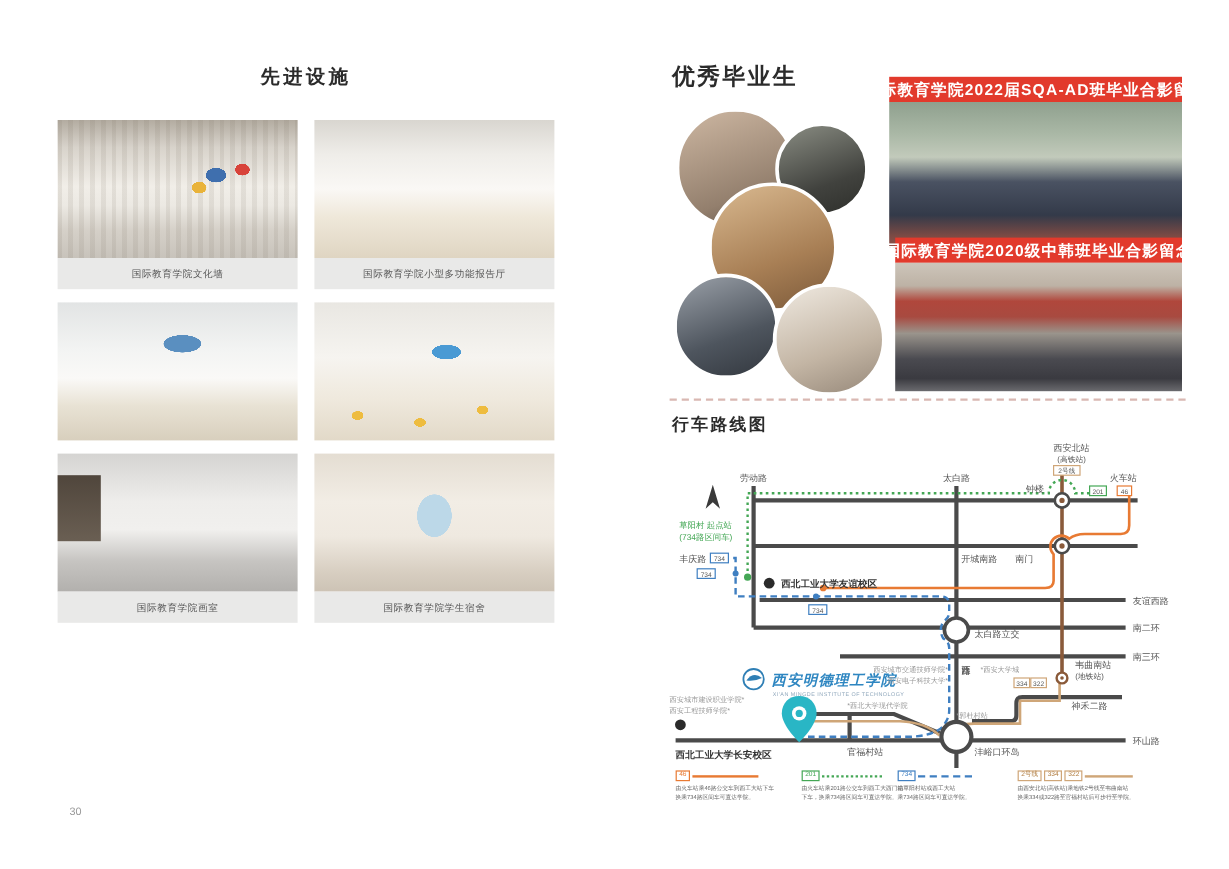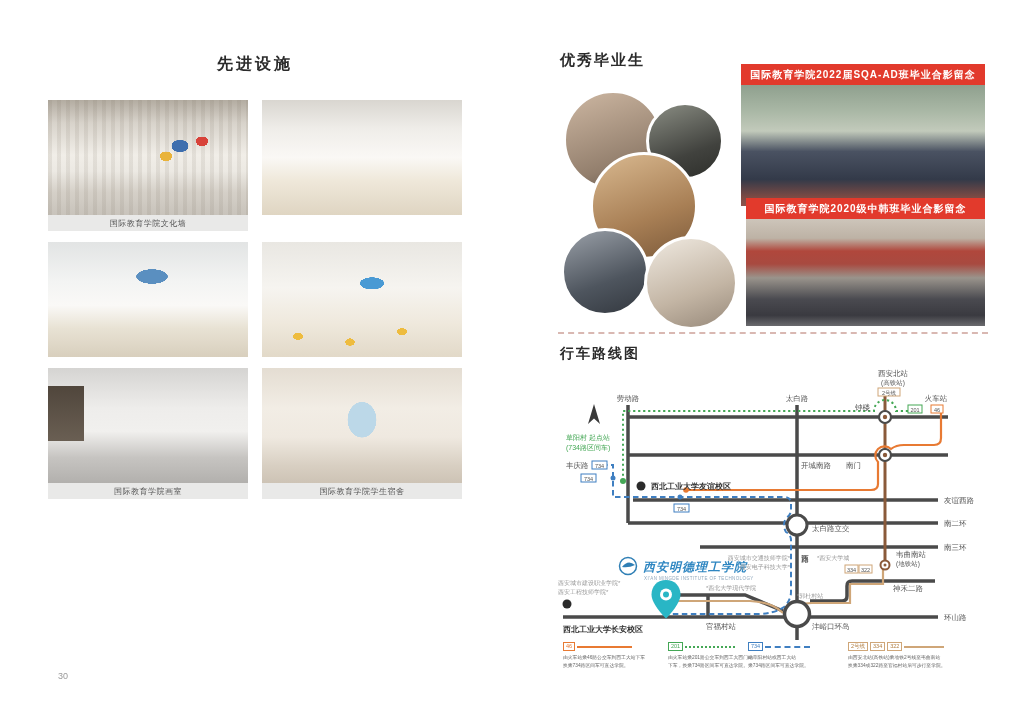--- a/index.html
+++ b/index.html
@@ -11,21 +11,21 @@
   }
   .abs{position:absolute;}
 
   
   .lp-title{position:absolute;left:48px;top:54px;width:414px;text-align:center;
     font-size:16px;font-weight:bold;letter-spacing:3px;color:#2b2b2b;}
   #facility-grid{position:absolute;left:48px;top:100px;display:grid;
     grid-template-columns:200px 200px;column-gap:14px;row-gap:11px;}
   .fac-cell{width:200px;}
   .ph{width:200px;height:115px;overflow:hidden;}
-  .fac-cap{height:16px;background:#e9e9e8;font-size:8px;color:#555;
+  .fac-cap{height:26px;background:#e9e9e8;font-size:8px;color:#555;
     display:flex;align-items:center;justify-content:center;letter-spacing:.5px;}
   .page-num{position:absolute;left:58px;top:671px;font-size:9px;color:#9a9a9a;}
 
   .p1{background:
     radial-gradient(14px 10px at 66% 40%,#3f6fae 60%,transparent 61%),
     radial-gradient(10px 8px at 77% 36%,#d8433a 60%,transparent 61%),
     radial-gradient(10px 8px at 59% 49%,#e9b33a 60%,transparent 61%),
     repeating-linear-gradient(90deg,rgba(120,110,95,.12) 0 4px,transparent 4px 9px),
     linear-gradient(180deg,#b3aca1 0%,#d8d3cb 20%,#f1eee8 48%,#ece9e3 62%,#d5d0c8 80%,#c8c3bb 100%);}
   .p2{background:linear-gradient(180deg,#d9d6d0 0%,#efede9 25%,#faf8f5 50%,#efe8da 70%,#dfd5c2 100%);}
@@ -46,29 +46,29 @@
     linear-gradient(180deg,#d5d4d2 0%,#eeedeb 35%,#f1f0ee 55%,#c6c4c1 78%,#b2b0ad 100%);}
   .p7{background:
     repeating-linear-gradient(90deg,#c04040 0 3px,#3a6fae 3px 6px,#d8a43a 6px 9px,#4a9a5a 9px 12px,#8a4a9a 12px 15px) 75% 40%/50% 42% no-repeat,
     linear-gradient(90deg,#e8a24a 0 6%,transparent 6%),
     linear-gradient(180deg,#dce4ea 0%,#f2f4f5 30%,#f7f5f1 55%,#dfd9cf 80%,#cfc8bc 100%);}
   .p8{background:
     radial-gradient(26px 32px at 50% 45%,#bcd8e8 55%,transparent 56%),
     linear-gradient(180deg,#e4ddd2 0%,#f2ede5 35%,#efe9e0 60%,#d8cfc2 85%,#cdc3b5 100%);}
 
   
-  .rp-title{position:absolute;left:560px;top:51px;font-size:15px;font-weight:bold;
+  .rp-title{position:absolute;left:560px;top:51px;font-size:19px;font-weight:bold;
     letter-spacing:2px;color:#2b2b2b;}
   .circle{position:absolute;border-radius:50%;border:3px solid #fff;}
   .c1{background:linear-gradient(160deg,#cdb7a2,#937f6d 70%,#5f5248);}
   .c2{background:linear-gradient(160deg,#8a8d83,#41423e 65%,#2e2f2b);}
   .c3{background:linear-gradient(160deg,#d9b990,#a87f55 60%,#7c5a3a);}
   .c4{background:linear-gradient(160deg,#9aa0a8,#4e555e 60%,#33383f);}
   .c5{background:linear-gradient(160deg,#efe9e0,#c3b5a4 60%,#97897a);}
-  .banner{position:absolute;background:#e23a2c;color:#fff;font-size:10px;font-weight:bold;
+  .banner{position:absolute;background:#e23a2c;color:#fff;font-size:13px;font-weight:bold;
     letter-spacing:1px;display:flex;align-items:center;justify-content:center;white-space:nowrap;}
   .g1{background:linear-gradient(180deg,#8fa08e 0%,#aab8a6 22%,#c2cabb 38%,#4a5262 55%,#333a49 78%,#7a4a44 92%,#8e544c 100%);}
   .g2{background:linear-gradient(180deg,#cdc5ba 0%,#bdb2a5 18%,#b0473c 30%,#a84a40 42%,#9a948c 55%,#4a4a50 75%,#3a3a40 90%,#6a6a6e 100%);}
   .sep{position:absolute;left:558px;top:332px;width:430px;border-top:2px dashed #d9b8b2;}
   .map-title{position:absolute;left:560px;top:345px;font-size:14px;font-weight:bold;
     letter-spacing:2px;color:#2b2b2b;}
 
   
   svg text{fill:#555;font-size:7.5px;font-family:"Liberation Sans","DejaVu Sans",sans-serif;}
   text.sm{font-size:6.5px;}
@@ -96,20 +96,21 @@
 
   <div class="lp-title">先进设施</div>
 
   <div id="facility-grid">
     <div class="fac-cell">
       <div class="ph p1"></div>
       <div class="fac-cap">国际教育学院文化墙</div>
     </div>
     <div class="fac-cell">
       <div class="ph p2"></div>
+      <div class="fac-cap">国际教育学院小型多功能报告厅</div>
     </div>
     <div class="fac-cell">
       <div class="ph p4"></div>
     </div>
     <div class="fac-cell">
       <div class="ph p5"></div>
     </div>
     <div class="fac-cell">
       <div class="ph p6"></div>
       <div class="fac-cap">国际教育学院画室</div>

